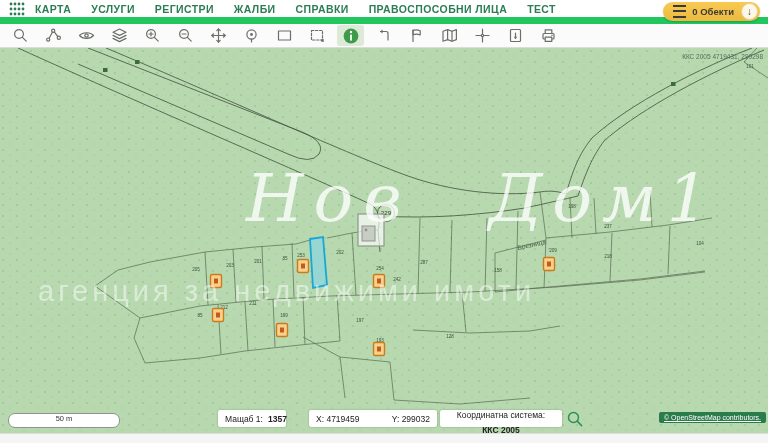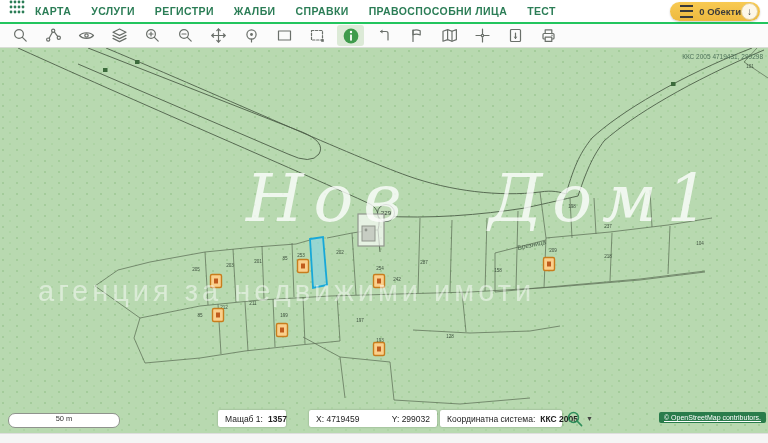--- a/index.html
+++ b/index.html
@@ -1,26 +1,26 @@
 <!DOCTYPE html>
 <html><head>
 <meta charset="utf-8">
 <style>
   html,body{margin:0;padding:0;background:#ffffff;}
   .app{position:relative;width:768px;height:443px;overflow:hidden;font-family:"Liberation Sans",sans-serif;background:#fff;}
 
   
-  .topbar{position:absolute;top:0;left:0;width:768px;height:24px;background:#fff;border-bottom:2px solid #22c55e;display:flex;padding:0;box-sizing:border-box;z-index:30;}
+  .topbar{position:absolute;top:0;left:0;width:768px;height:24px;background:#fff;border-bottom:7px solid #22c55e;display:flex;align-items:center;padding:0;box-sizing:border-box;z-index:30;}
   .waffle{width:16px;height:14px;margin:0 10px 0 9px;cursor:pointer;flex:0 0 auto;}
   .menu{display:flex;align-items:center;gap:0;}
   .menu-item{font-size:10.5px;font-weight:bold;color:#2b7d56;letter-spacing:.4px;margin-right:20px;cursor:pointer;white-space:nowrap;}
   .objects-btn{position:absolute;right:8px;top:2px;height:19px;background:linear-gradient(#f8ca52,#edb93f);border-radius:11px;display:flex;align-items:center;padding:0 2px 0 10px;cursor:pointer;box-shadow:0 1px 2px rgba(0,0,0,.2);}
   .objects-btn .burger{width:13px;height:9px;border-top:2px solid #3a3a3a;border-bottom:2px solid #3a3a3a;position:relative;margin-right:6px;}
   .objects-btn .burger::after{content:"";position:absolute;left:0;top:2.5px;width:13px;height:2px;background:#3a3a3a;}
-  .objects-btn .lbl{font-size:9.5px;font-weight:bold;color:#3a3a3a;white-space:nowrap;}
+  .objects-btn .lbl{font-size:9.5px;font-weight:bold;color:#3a3a3a;margin-right:7px;white-space:nowrap;}
   .objects-btn .circ{width:17px;height:17px;border-radius:50%;background:#fdf7e8;border:1px solid #e3cf96;display:flex;align-items:center;justify-content:center;font-size:10px;color:#444;box-sizing:border-box;}
 
   
   .toolbar{position:absolute;top:24px;left:0;width:768px;height:24px;background:#fbfbfb;border-bottom:1px solid #d9ddd6;display:flex;align-items:center;padding-left:4px;box-sizing:border-box;z-index:30;}
   .tool{width:33px;height:21px;display:flex;align-items:center;justify-content:center;cursor:pointer;flex:0 0 auto;}
   .tool svg{stroke:#6a6f6a;fill:none;stroke-width:1.2;stroke-linecap:round;stroke-linejoin:round;}
   .tool.active{background:#dcead7;border-radius:3px;width:27px;margin:0 3px;}
   .tool.active svg{stroke:none;}
 
   
@@ -345,21 +345,21 @@
     </div>
 
     <div class="sbox" style="left:218px;width:68px;">
       <span>Мащаб 1:</span>
       <span class="val">1357</span>
     </div>
     <div class="sbox" style="left:309px;width:128px;justify-content:space-between;">
       <span><span>X:</span>&nbsp;<span>4719459</span></span>
       <span><span>Y:</span>&nbsp;<span>299032</span></span>
     </div>
-    <div class="sbox" style="left:440px;width:122px;">
+    <div class="sbox" style="left:440px;width:122px;flex-direction:column;">
       <span>Координатна система:</span>
       <span class="val">ККС 2005</span>
       <span class="caret">▼</span>
     </div>
     <svg class="statussearch" viewBox="0 0 18 18">
       <g stroke="#2f8f5b" stroke-width="1.5" fill="none" stroke-linecap="round">
         <circle cx="7.5" cy="7.5" r="5"></circle>
           <line x1="11.4" y1="11.4" x2="15.6" y2="15.6"></line>
       </g>
     </svg>

